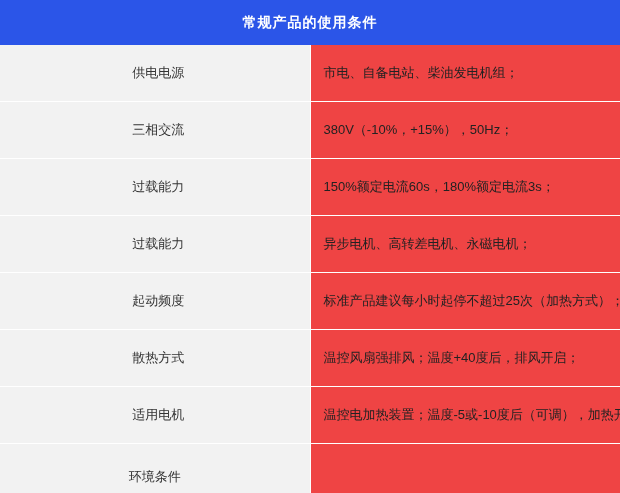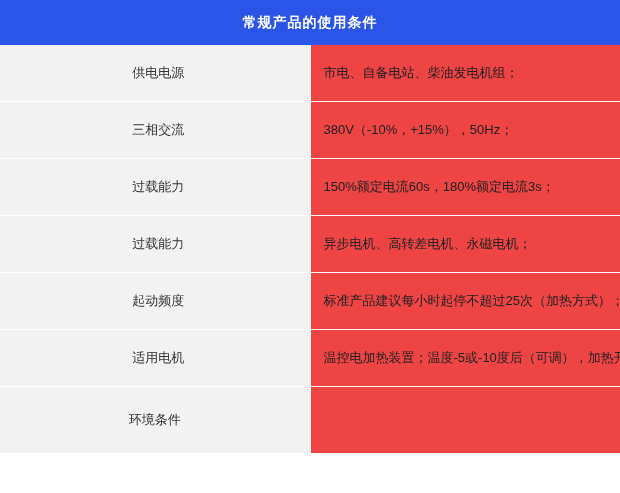--- a/index.html
+++ b/index.html
@@ -112,20 +112,26 @@
         </td>
       </tr>
 
       <tr class="row-h1">
         <td class="param">起动频度</td>
         <td class="desc">
           <span class="line">标准产品建议每小时起停不超过25次（加热方式）；</span>
         </td>
       </tr>
 
+      <tr class="row-h1">
+        <td class="param">散热方式</td>
+        <td class="desc">
+          <span class="line">温控风扇强排风；温度+40度后，排风开启；</span>
+        </td>
+      </tr>
 
       <tr class="row-h1">
         <td class="param">适用电机</td>
         <td class="desc">
           <span class="line">温控电加热装置；温度-5或-10度后（可调），加热开启；</span>
         </td>
       </tr>
 
       <tr class="row-h2">
         <td class="param">环境条件</td>

